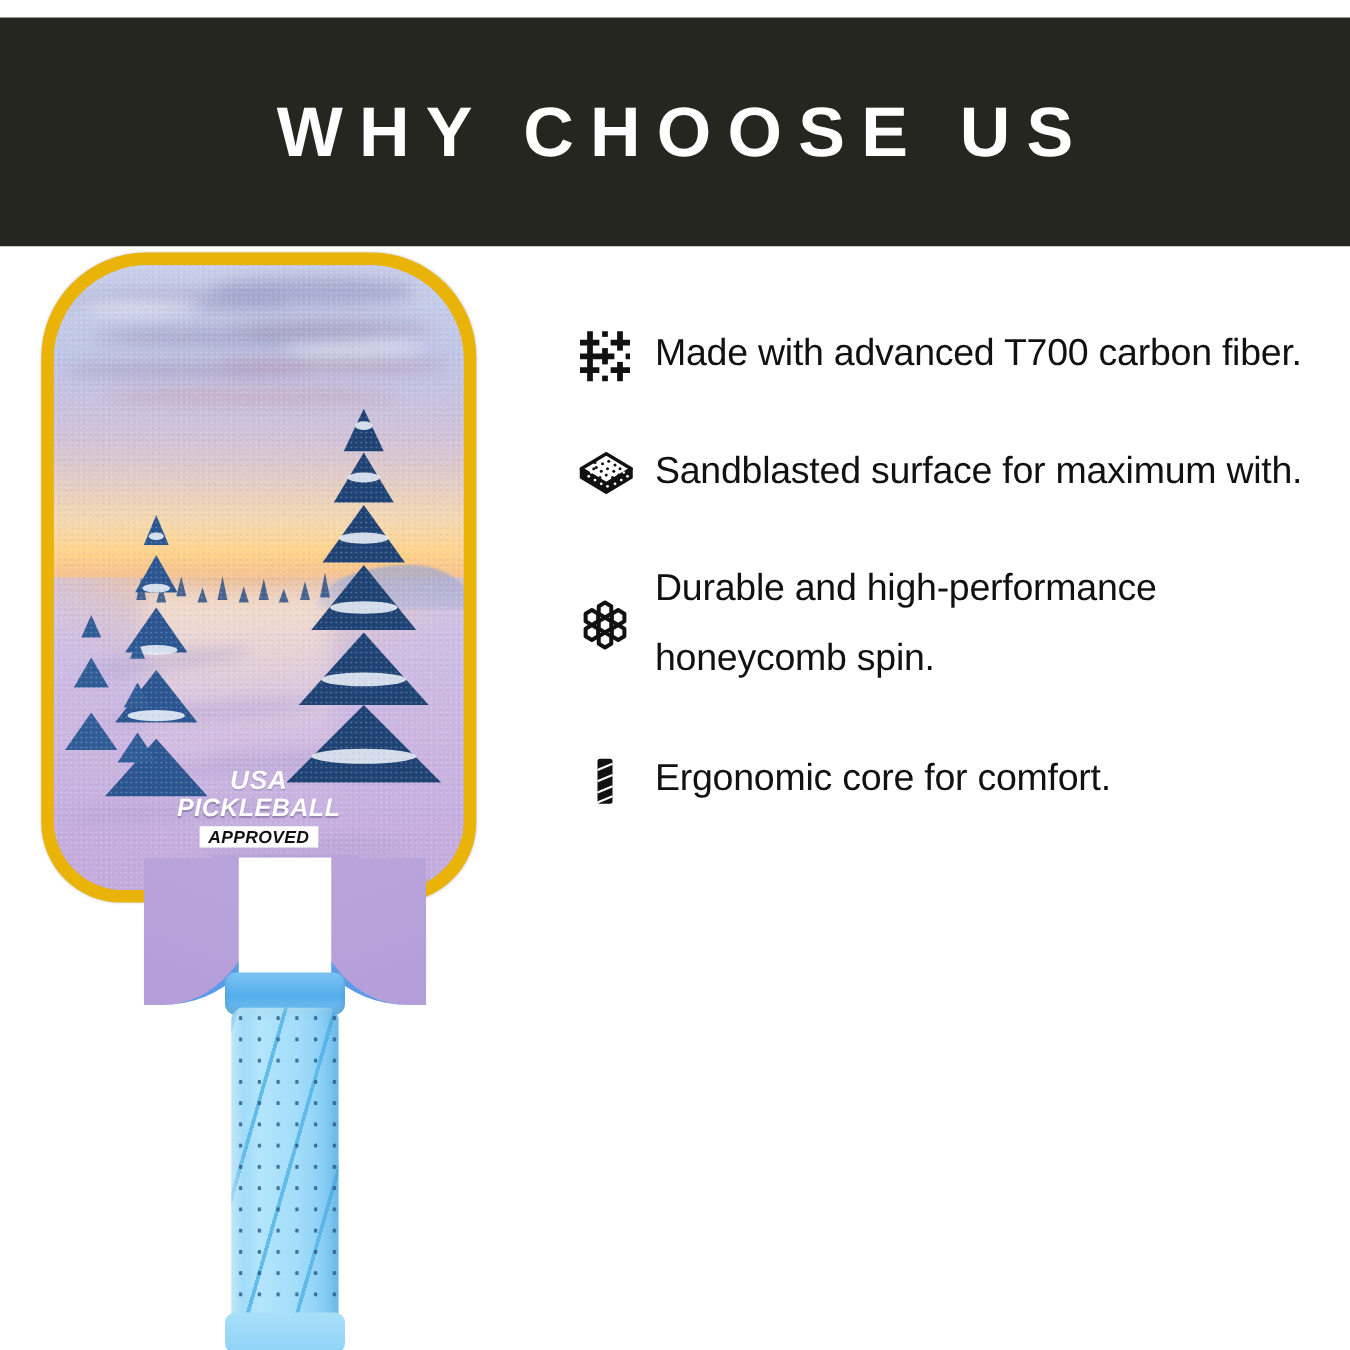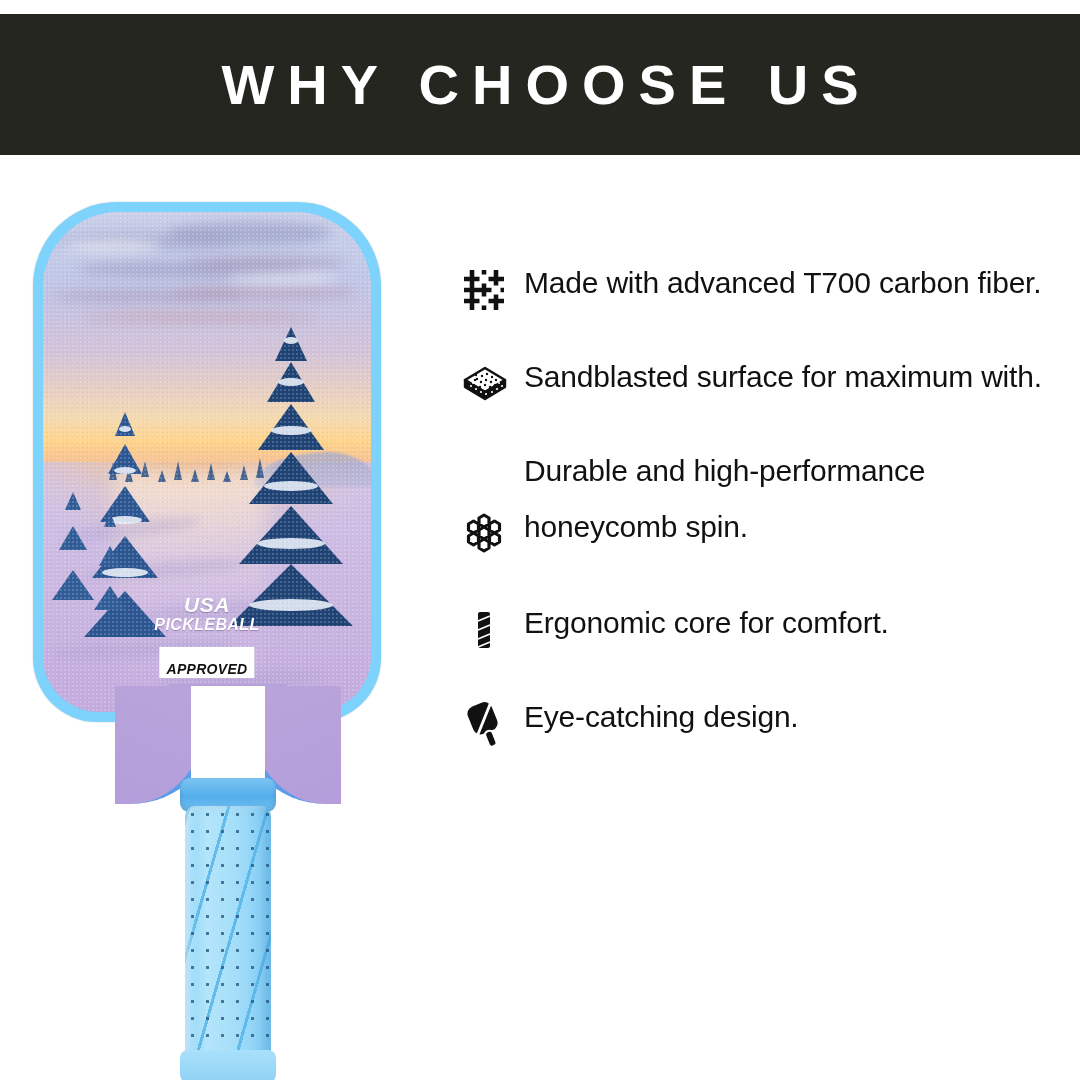--- a/index.html
+++ b/index.html
@@ -5,21 +5,21 @@
   html,body{margin:0;padding:0;}
   body{
     width:1080px;height:1080px;
     background:#ffffff;
     font-family:"Liberation Sans", sans-serif;
     overflow:hidden;
     position:relative;
   }
   
   .header-bar{
-    position:absolute;left:0;top:14px;width:1080px;height:141px;
+    position:absolute;left:0;top:14px;width:1080px;height:183px;
     background:#262620;
     display:flex;align-items:center;justify-content:center;
   }
   .header-title{
     color:#ffffff;
     font-size:56px;
     font-weight:bold;
     letter-spacing:13px;
     text-indent:13px;
     white-space:nowrap;
@@ -29,21 +29,21 @@
   .content{
     position:absolute;left:0;top:155px;width:1080px;height:925px;
   }
   
   .paddle-wrap{
     position:absolute;left:28px;top:45px;width:400px;height:860px;
   }
   .paddle-face{
     position:absolute;left:5px;top:2px;width:348px;height:520px;
     border-radius:84px 84px 64px 64px;
-    background:#7dd3fc;
+    background:#eab308;
     box-shadow:0 0 2px rgba(0,0,0,.18);
   }
   .paddle-face-inner{
     position:absolute;left:10px;top:10px;right:10px;bottom:10px;
     border-radius:76px 76px 56px 56px;
     overflow:hidden;
     background:
       
       radial-gradient(130% 52% at 46% 45%, rgba(255,168,64,.92) 0%, rgba(255,196,104,.55) 22%, rgba(255,214,150,0) 46%),
       
@@ -161,24 +161,24 @@
   }
   
   .usa-badge{
     position:absolute;left:50%;transform:translateX(-50%);
     bottom:34px;text-align:center;line-height:1;
     font-style:italic;font-weight:bold;
     font-family:"Liberation Sans", sans-serif;
   }
   .usa-badge .l1{font-size:21px;color:#ffffff;letter-spacing:.5px;
     text-shadow:0 1px 1px rgba(70,60,110,.4);}
-  .usa-badge .l2{font-size:16px;color:#ffffff;letter-spacing:.4px;margin-top:2px;
+  .usa-badge .l2{font-size:20px;color:#ffffff;letter-spacing:.4px;margin-top:2px;
     text-shadow:0 1px 1px rgba(70,60,110,.4);font-style:italic;}
   .usa-badge .l3{
-    display:inline-block;margin-top:14px;padding:15px 7px 2px 7px;
+    display:inline-block;margin-top:4px;padding:1px 7px 2px 7px;
     background:#ffffff;color:#111111;font-size:14px;letter-spacing:.3px;
   }
   
   .throat{
     position:absolute;left:50%;transform:translateX(-50%);
     top:486px;width:210px;height:118px;
   }
   .throat-left,.throat-right{
     position:absolute;top:0;width:92px;height:118px;
     border-top:0;
@@ -230,21 +230,21 @@
   .grip-flare{
     position:absolute;left:50%;transform:translateX(-50%);
     top:850px;width:96px;height:34px;border-radius:8px 8px 10px 10px;
     background:linear-gradient(180deg,#a9e0fa,#8ed1f5);
   }
   
   .features{
     position:absolute;left:462px;top:100px;width:618px;
   }
   .feature{
-    display:flex;align-items:flex-end;
+    display:flex;align-items:center;
     margin-bottom:38px;
   }
   .feature.tall{margin-bottom:40px;}
   .f-icon{
     flex:0 0 62px;width:62px;height:42px;
     display:flex;align-items:center;justify-content:flex-start;
     margin-top:4px;
   }
   .f-text{
     font-size:30px;line-height:56px;color:#111111;
@@ -462,29 +462,15 @@
             <line x1="16" y1="31" x2="28" y2="26"></line>
             <line x1="16" y1="39" x2="28" y2="34"></line>
           </g>
         </svg>
       </div>
       <div class="f-text">
         <span>Ergonomic core for comfort.</span>
       </div>
     </div>
 
-    <div class="feature">
-      <div class="f-icon">
-        <svg width="50" height="50" viewBox="0 0 50 50">
-          <g transform="rotate(-22 25 25)">
-            <rect x="9" y="2" width="28" height="32" rx="9" fill="#111" stroke="#fff" stroke-width="2.4"></rect>
-            <rect x="19" y="32" width="8" height="16" rx="3.2" fill="#111" stroke="#fff" stroke-width="2"></rect>
-            <line x1="11" y1="33" x2="37" y2="6" stroke="#fff" stroke-width="2.8"></line>
-          </g>
-        </svg>
-      </div>
-      <div class="f-text">
-        <span>Eye-catching design.</span>
-      </div>
-    </div>
 
   </div>
 </div>
 
 </body></html>

